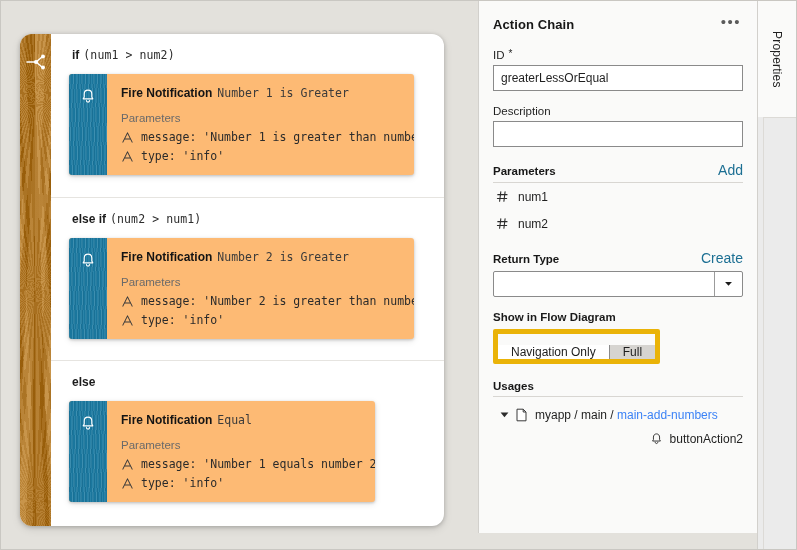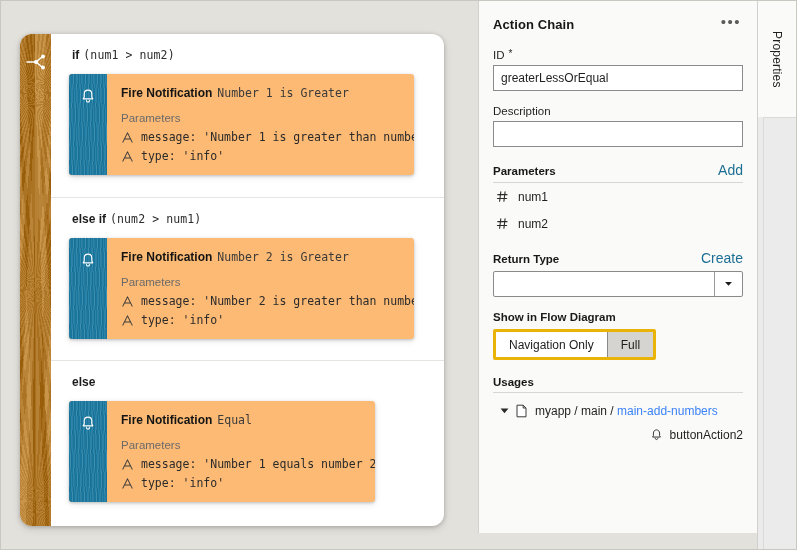--- a/index.html
+++ b/index.html
@@ -319,24 +319,25 @@
 
   .sub-label {
     font-size: 11.5px;
     font-weight: bold;
     color: #1a1a1a;
     margin-top: 14px;
     margin-bottom: 6px;
   }
   .seg {
     display: inline-flex;
-    border: 3px solid #eab308;
+    border: 5px solid #eab308;
     border-radius: 2px;
     overflow: hidden;
     height: 25px;
+    align-items: flex-end;
   }
   .seg-btn {
     display: flex;
     align-items: center;
     justify-content: center;
     padding: 0 13px;
     font-size: 12px;
     color: #1d1d1d;
     background: #ffffff;
     cursor: default;

